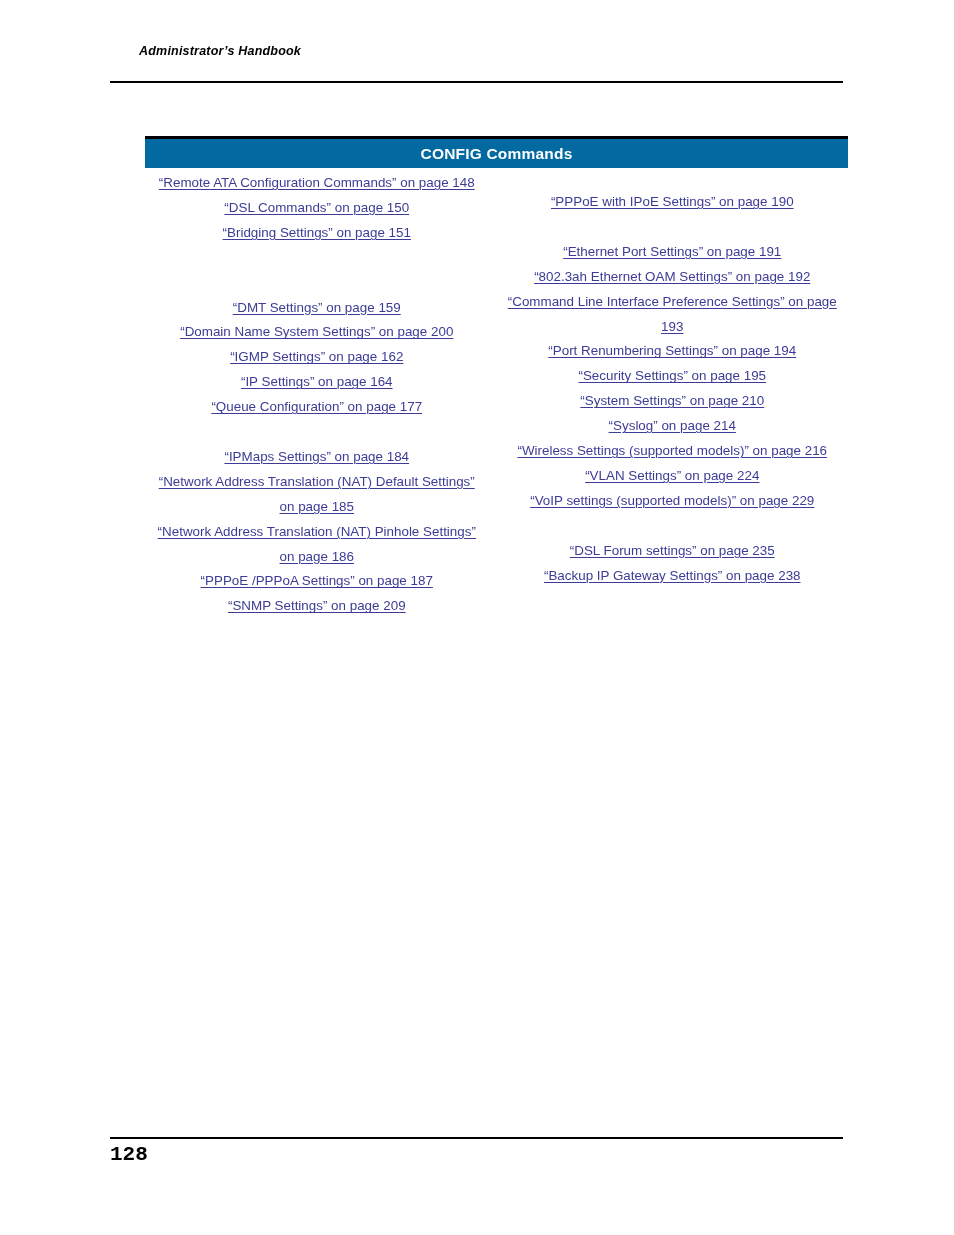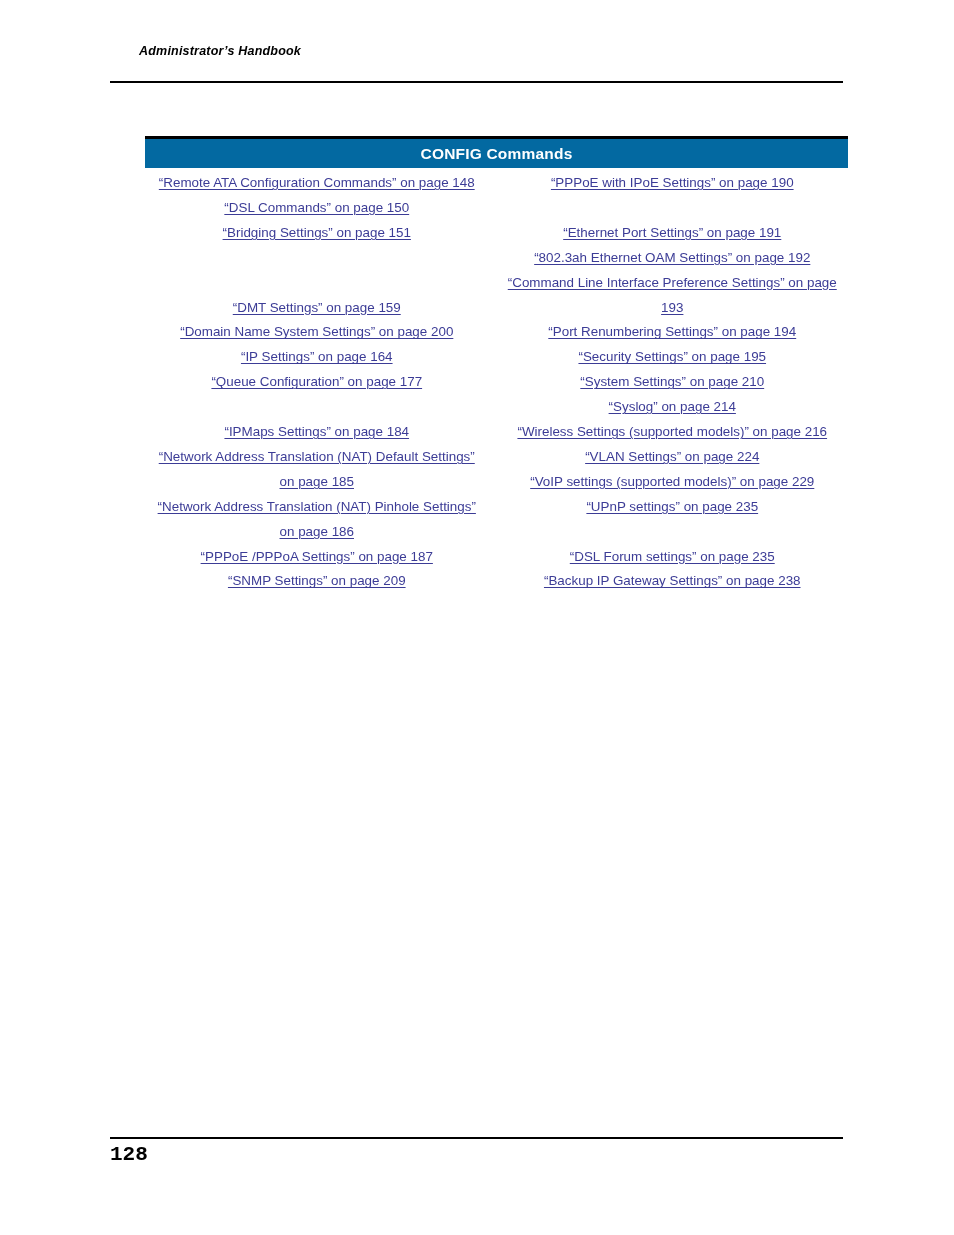--- a/index.html
+++ b/index.html
@@ -71,21 +71,21 @@
     width: 703px;
     display: flex;
     gap: 0;
     text-align: center;
   }
   .toc-col {
     width: 351.5px;
     box-sizing: border-box;
   }
   .toc-col-left  { padding-right: 18px; padding-left: 10px; }
-  .toc-col-right { padding-right: 10px; padding-left: 10px; }
+  .toc-col-right { padding-right: 10px; padding-left: 10px; margin-top: 19px; }
 
   .toc-entry {
     font-family: "Liberation Sans", sans-serif;
     font-size: 13.4px;
     line-height: 24.9px;
     color: #3c3c96;
     margin: 0;
   }
   .toc-entry .lnk {
     color: #3c3c96;
@@ -131,20 +131,21 @@
 
 <div class="toc">
   <div class="toc-col toc-col-left">
       <p class="toc-entry"><span class="lnk">“Remote ATA Configuration Commands” on page 148</span></p>
       <p class="toc-entry"><span class="lnk">“DSL Commands” on page 150</span></p>
       <p class="toc-entry"><span class="lnk">“Bridging Settings” on page 151</span></p>
       <div class="toc-spacer"></div>
       <div class="toc-spacer"></div>
       <p class="toc-entry"><span class="lnk">“DMT Settings” on page 159</span></p>
       <p class="toc-entry"><span class="lnk">“Domain Name System Settings” on page 200</span></p>
+      <p class="toc-entry"><span class="lnk">“IGMP Settings” on page 162</span></p>
       <p class="toc-entry"><span class="lnk">“IP Settings” on page 164</span></p>
       <p class="toc-entry"><span class="lnk">“Queue Configuration” on page 177</span></p>
       <div class="toc-spacer"></div>
       <p class="toc-entry"><span class="lnk">“IPMaps Settings” on page 184</span></p>
       <p class="toc-entry"><span class="lnk">“Network Address Translation (NAT) Default Settings” on page 185</span></p>
       <p class="toc-entry"><span class="lnk">“Network Address Translation (NAT) Pinhole Settings” on page 186</span></p>
       <p class="toc-entry"><span class="lnk">“PPPoE /PPPoA Settings” on page 187</span></p>
       <p class="toc-entry"><span class="lnk">“SNMP Settings” on page 209</span></p>
     </div>
   <div class="toc-col toc-col-right">
@@ -153,21 +154,20 @@
       <p class="toc-entry"><span class="lnk">“Ethernet Port Settings” on page 191</span></p>
       <p class="toc-entry"><span class="lnk">“802.3ah Ethernet OAM Settings” on page 192</span></p>
       <p class="toc-entry"><span class="lnk">“Command Line Interface Preference Settings” on page 193</span></p>
       <p class="toc-entry"><span class="lnk">“Port Renumbering Settings” on page 194</span></p>
       <p class="toc-entry"><span class="lnk">“Security Settings” on page 195</span></p>
       <p class="toc-entry"><span class="lnk">“System Settings” on page 210</span></p>
       <p class="toc-entry"><span class="lnk">“Syslog” on page 214</span></p>
       <p class="toc-entry"><span class="lnk">“Wireless Settings (supported models)” on page 216</span></p>
       <p class="toc-entry"><span class="lnk">“VLAN Settings” on page 224</span></p>
       <p class="toc-entry"><span class="lnk">“VoIP settings (supported models)” on page 229</span></p>
-      <p class="toc-entry"><span class="lnk">“UPnP settings” on page 235</span></p>
       <div class="toc-spacer"></div>
       <p class="toc-entry"><span class="lnk">“DSL Forum settings” on page 235</span></p>
       <p class="toc-entry"><span class="lnk">“Backup IP Gateway Settings” on page 238</span></p>
     </div>
 </div>
 
 <div class="rule-bottom"></div>
 
 <div class="folio">128</div>
 

